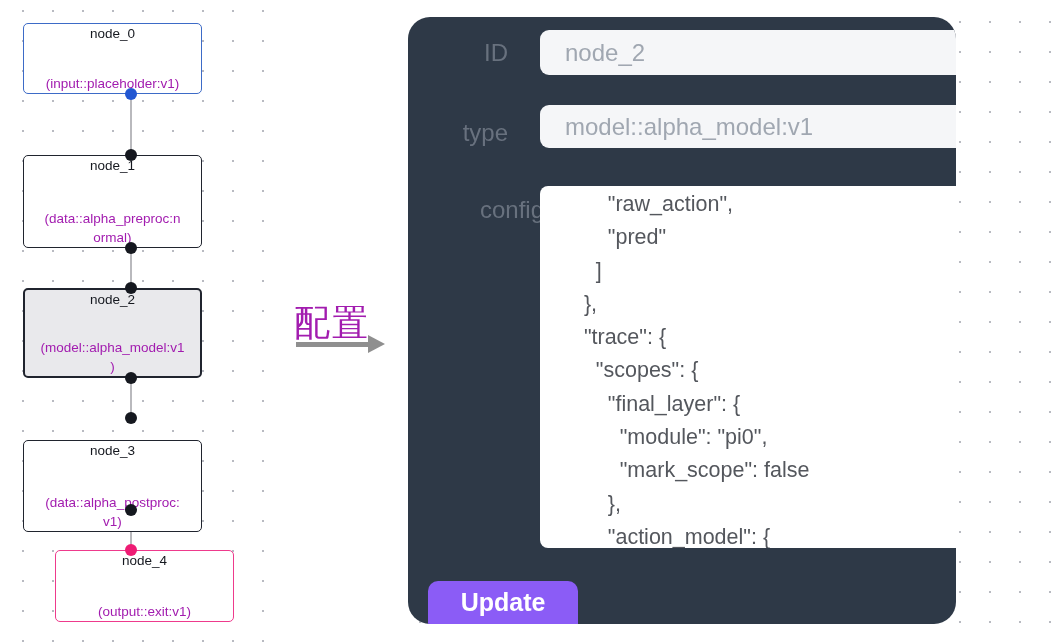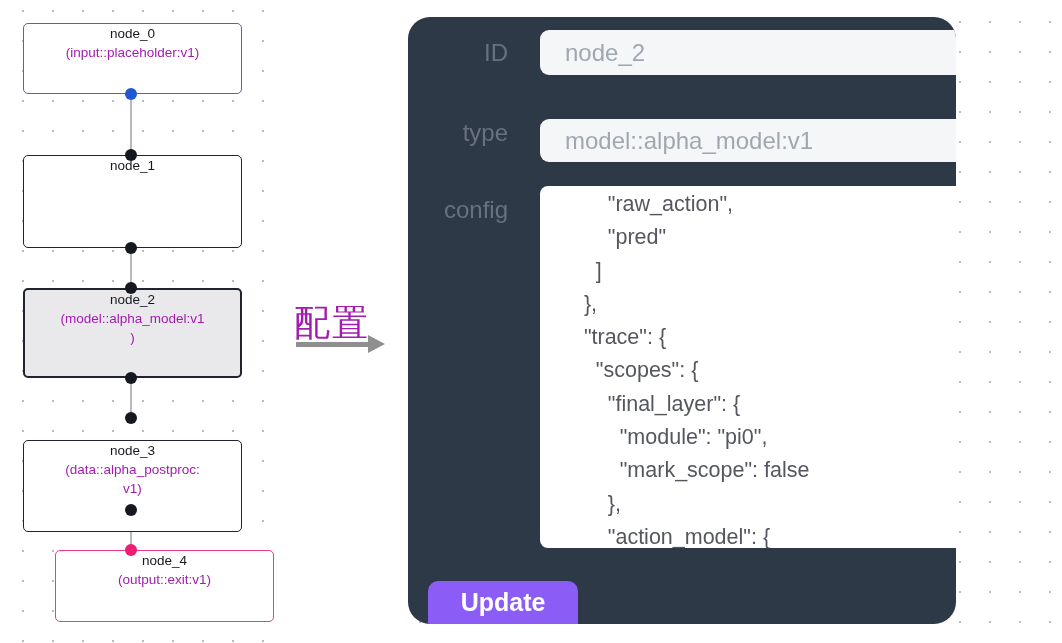--- a/index.html
+++ b/index.html
@@ -7,23 +7,23 @@
   .stage{position:relative;width:1062px;height:643px;background:#ffffff;overflow:hidden;}
 
   
   .dots{position:absolute;top:0;height:643px;
         background-image:radial-gradient(circle,#b8bac1 1.3px,transparent 1.5px);
         background-size:30px 30px;}
   .dots-left{left:0;width:278px;background-position:8px 26px;}
   .dots-right{left:393px;width:669px;background-position:12px 7px;}
 
   
-  .node{position:absolute;left:23px;width:219px;box-sizing:border-box;background:#ffffff;
+  .node{position:absolute;left:23px;width:179px;box-sizing:border-box;background:#ffffff;
         border:1.6px solid #20242e;border-radius:5px;display:flex;flex-direction:column;
-        align-items:center;justify-content:flex-start;text-align:center;}
+        align-items:center;justify-content:space-between;text-align:center;}
   .node-title{font-size:13.5px;color:#15181f;line-height:19px;}
   .node-sub{font-size:13.5px;color:#a21caf;line-height:19px;white-space:pre-line;}
   .edge{position:absolute;left:130px;width:2px;background:#b9b9bd;}
   .handle{position:absolute;width:12px;height:12px;border-radius:50%;left:125px;}
   .h-dark{background:#15181f;}
   .h-blue{background:#2257d2;}
   .h-pink{background:#ee1c74;}
 
   
   .anno-label{position:absolute;left:294px;top:299px;font-size:36px;color:#a21caf;letter-spacing:2px;}
@@ -64,20 +64,22 @@
   <div class="edge" style="top:248px;height:40px;"></div>
   <div class="edge" style="top:378px;height:40px;"></div>
   <div class="edge" style="top:510px;height:40px;"></div>
 
   <div class="node" style="top:23px;height:71px;border-color:#3d6bc7;">
     <div class="node-title">node_0</div>
     <div class="node-sub">(input::placeholder:v1)</div>
   </div>
   <div class="node" style="top:155px;height:93px;">
     <div class="node-title">node_1</div>
+    <div class="node-sub">(data::alpha_preproc:n
+ormal)</div>
   </div>
   <div class="node" style="top:288px;height:90px;background:#e9e9ec;border-width:2.5px;">
     <div class="node-title">node_2</div>
     <div class="node-sub">(model::alpha_model:v1
 )</div>
   </div>
   <div class="node" style="top:418px;height:92px;margin-top:22px;">
     <div class="node-title">node_3</div>
     <div class="node-sub">(data::alpha_postproc:
 v1)</div>
@@ -99,23 +101,23 @@
   <div class="anno-label">配置</div>
   <div class="arrow-shaft"></div>
   <div class="arrow-head"></div>
 
   <div class="panel">
 
     <div class="field-label" style="top:13px;line-height:45px;">ID</div>
     <input class="field-input" style="top: 13px; height: 45px;" value="node_2">
 
     <div class="field-label" style="top:94px;line-height:43px;">type</div>
-    <input class="field-input" style="top: 102px; height: 43px;" value="model::alpha_model:v1">
+    <input class="field-input" style="top: 88px; height: 43px;" value="model::alpha_model:v1">
 
-    <div class="field-label" style="top:170px;line-height:45px;">config</div>
+    <div class="field-label" style="top:170px;line-height:45px;padding-left:36px;">config</div>
 
     <div class="config-box">
       <div class="config-text">        "raw_action",
         "pred"
       ]
     },
     "trace": {
       "scopes": {
         "final_layer": {
           "module": "pi0",

